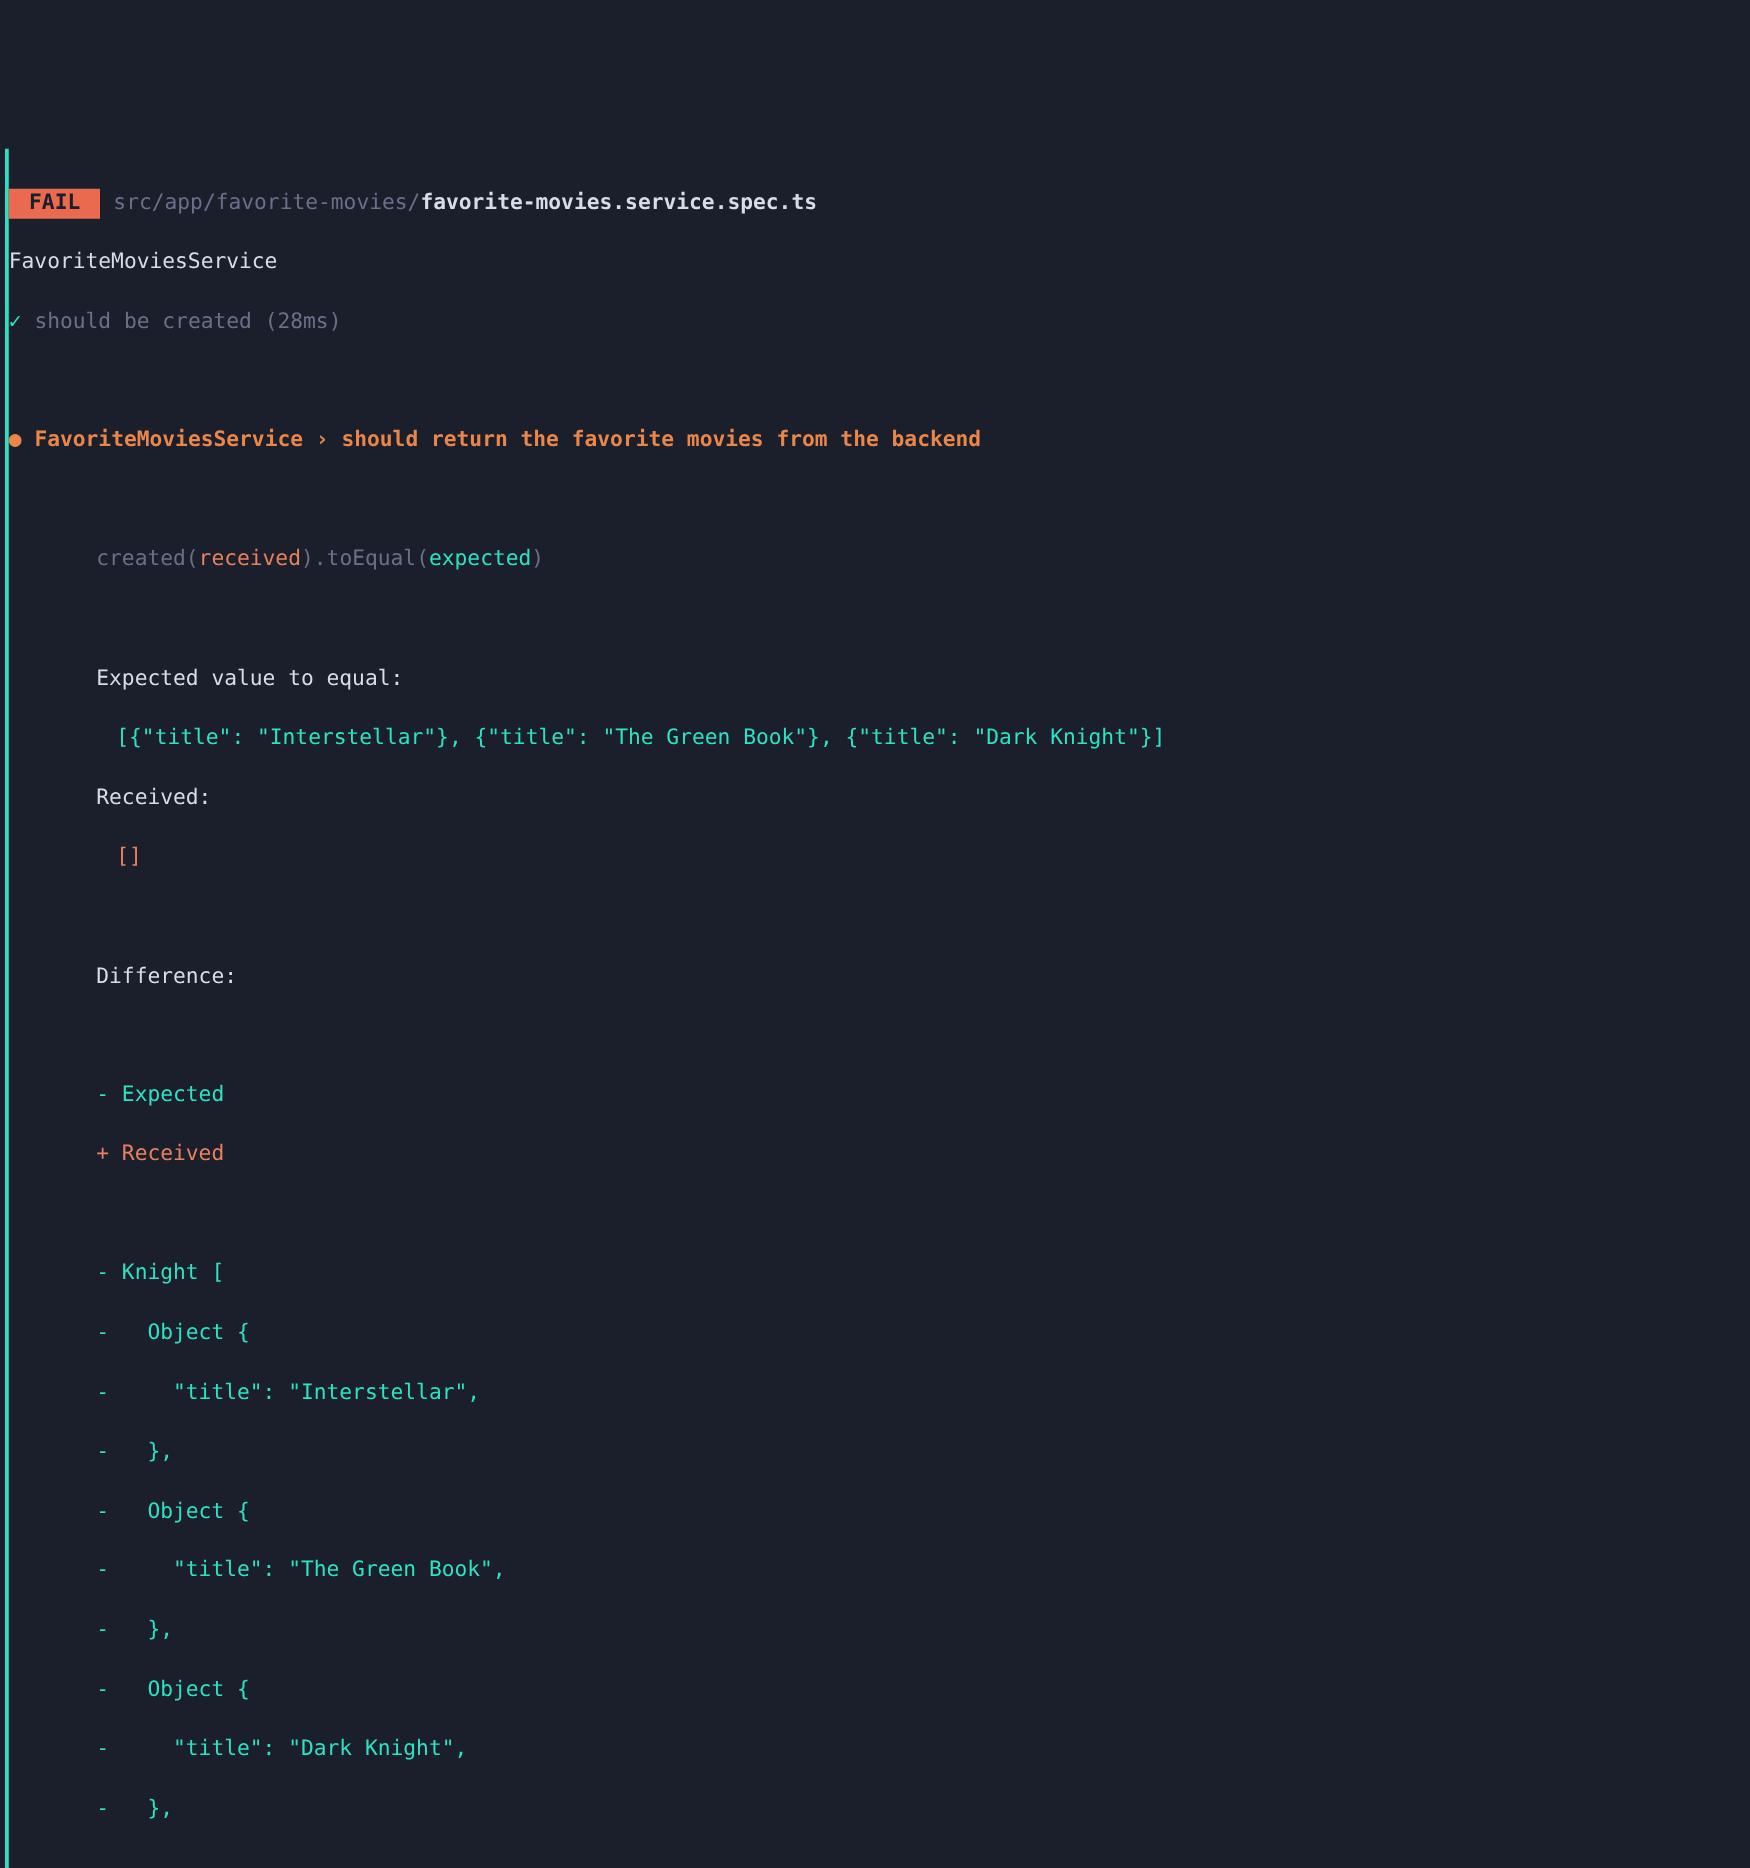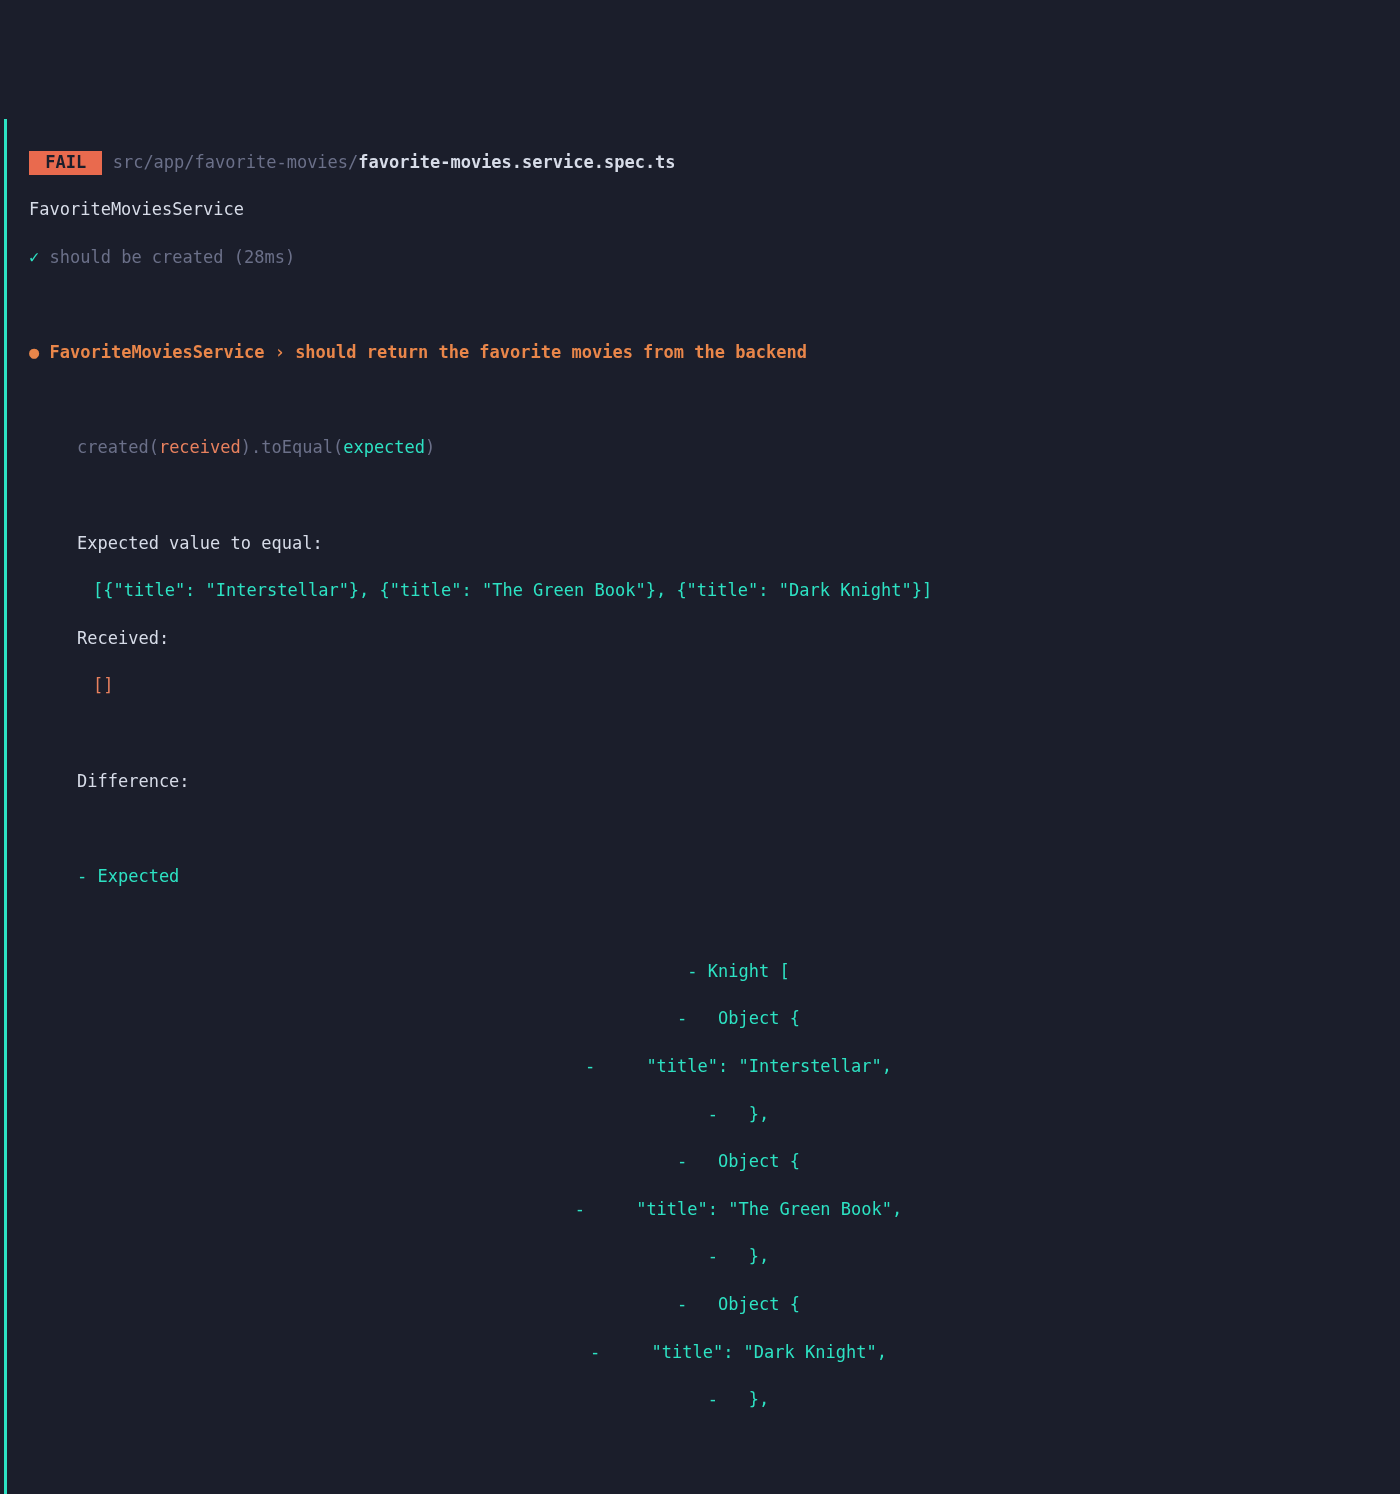--- a/index.html
+++ b/index.html
@@ -11,31 +11,31 @@
     font-size: 17px;
     line-height: 1.4;
     white-space: pre;
   }
   .terminal {
     position: relative;
     padding: 8px 0 14px 0;
     border-left: 3px solid #2de2c3;
     margin-left: 4px;
   }
-  .line { padding-left: 22px; display:block; }
+  .line { display:block; }
   .badge-fail {
     background: #e96a4e;
     color: #1b1e2b;
     font-weight: bold;
     padding: 0 6px;
     display: inline-block;
   }
   .dim   { color: #6b7089; }
   .white { color: #d7dce8; }
-  .green { color: #2de2c3; text-align: center; }
+  .green { color: #2de2c3; }
   .red   { color: #e8815e; }
   .orange{ color: #e9864a; }
   .bold  { font-weight: bold; }
   .pass-mark { color:#2de2c3; }
   .fail-mark { color:#e8815e; }
   .bullet { color:#e9864a; }
   .ind1 { }
   .ind2 { padding-left: 70px; }
   .ind3 { padding-left: 86px; }
 </style>
@@ -54,20 +54,21 @@
 <span class="line ind2"><span class="dim">created(</span><span class="red">received</span><span class="dim">).</span><span class="dim">toEqual</span><span class="dim">(</span><span class="green">expected</span><span class="dim">)</span></span>
 <span class="line"> </span>
 <span class="line ind2"><span class="white">Expected value to equal:</span></span>
 <span class="line ind3"><span class="green">[{"title": "Interstellar"}, {"title": "The Green Book"}, {"title": "Dark Knight"}]</span></span>
 <span class="line ind2"><span class="white">Received:</span></span>
 <span class="line ind3"><span class="red">[]</span></span>
 <span class="line"> </span>
 <span class="line ind2"><span class="white">Difference:</span></span>
 <span class="line"> </span>
 <span class="line ind2"><span class="green">- Expected</span></span>
+<span class="line ind2"><span class="red">+ Received</span></span>
 <span class="line"> </span>
 <span class="line ind2 green">- Knight [</span>
 <span class="line ind2 green">-   Object {</span>
 <span class="line ind2 green">-     "title": "Interstellar",</span>
 <span class="line ind2 green">-   },</span>
 <span class="line ind2 green">-   Object {</span>
 <span class="line ind2 green">-     "title": "The Green Book",</span>
 <span class="line ind2 green">-   },</span>
 <span class="line ind2 green">-   Object {</span>
 <span class="line ind2 green">-     "title": "Dark Knight",</span>

